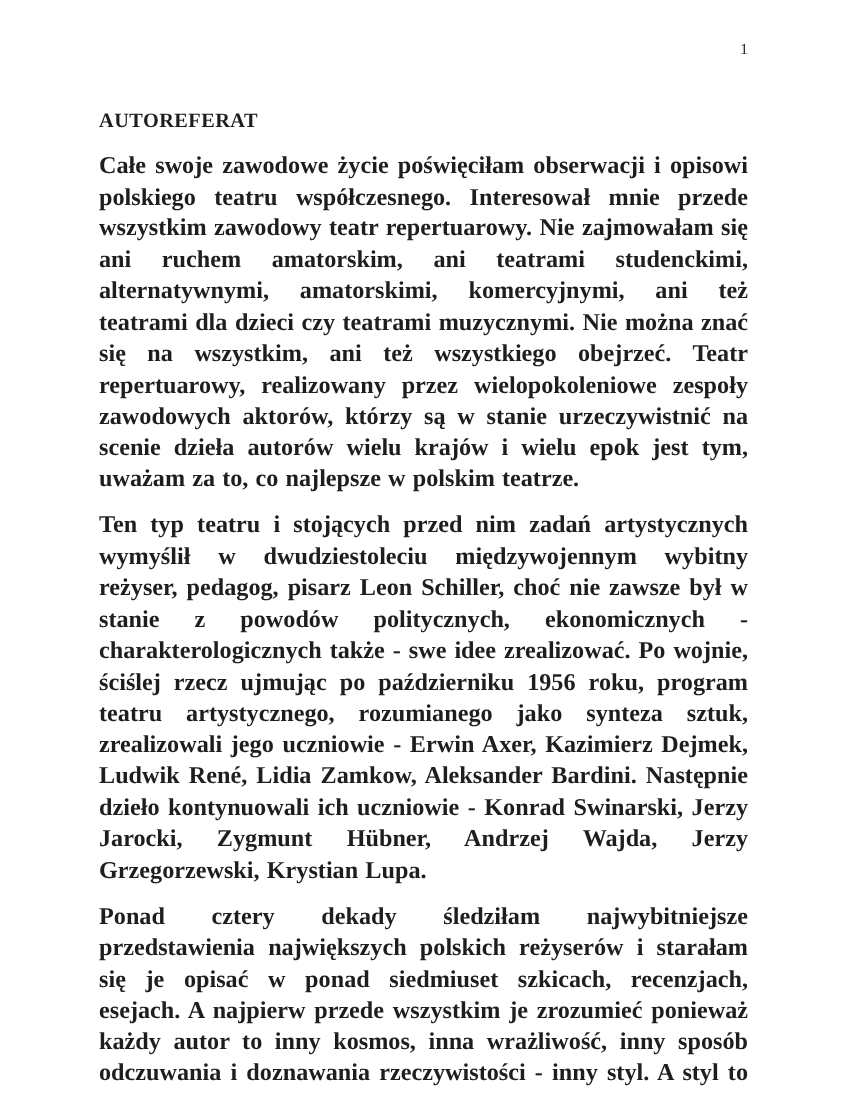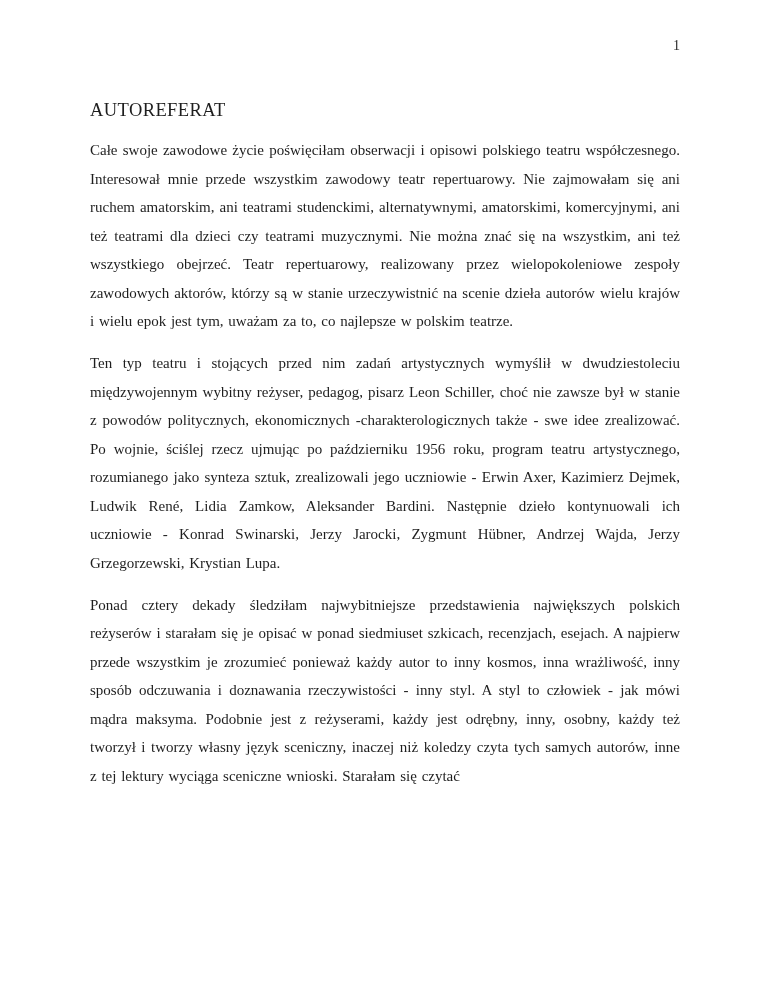--- a/index.html
+++ b/index.html
@@ -20,30 +20,31 @@
   }
   .page-number {
     font-size: 14px;
     line-height: 16px;
     text-align: right;
     color: #2a2a2a;
   }
   .doc-title {
     font-size: 18.5px;
     line-height: 24px;
-    font-weight: normal;
+    font-weight: bold;
     letter-spacing: 0.4px;
     margin: 44px 0 14px 0;
   }
   .para {
-    font-size: 15px;
+    font-size: 22px;
     line-height: 28.5px;
     text-align: justify;
     margin: 0 0 13.5px 0;
     word-spacing: 1px;
+    font-weight: bold;
   }
 </style>
 </head>
 <body>
 
 <div class="page">
   <div class="page-number">1</div>
 
   <h1 class="doc-title">AUTOREFERAT</h1>
 

